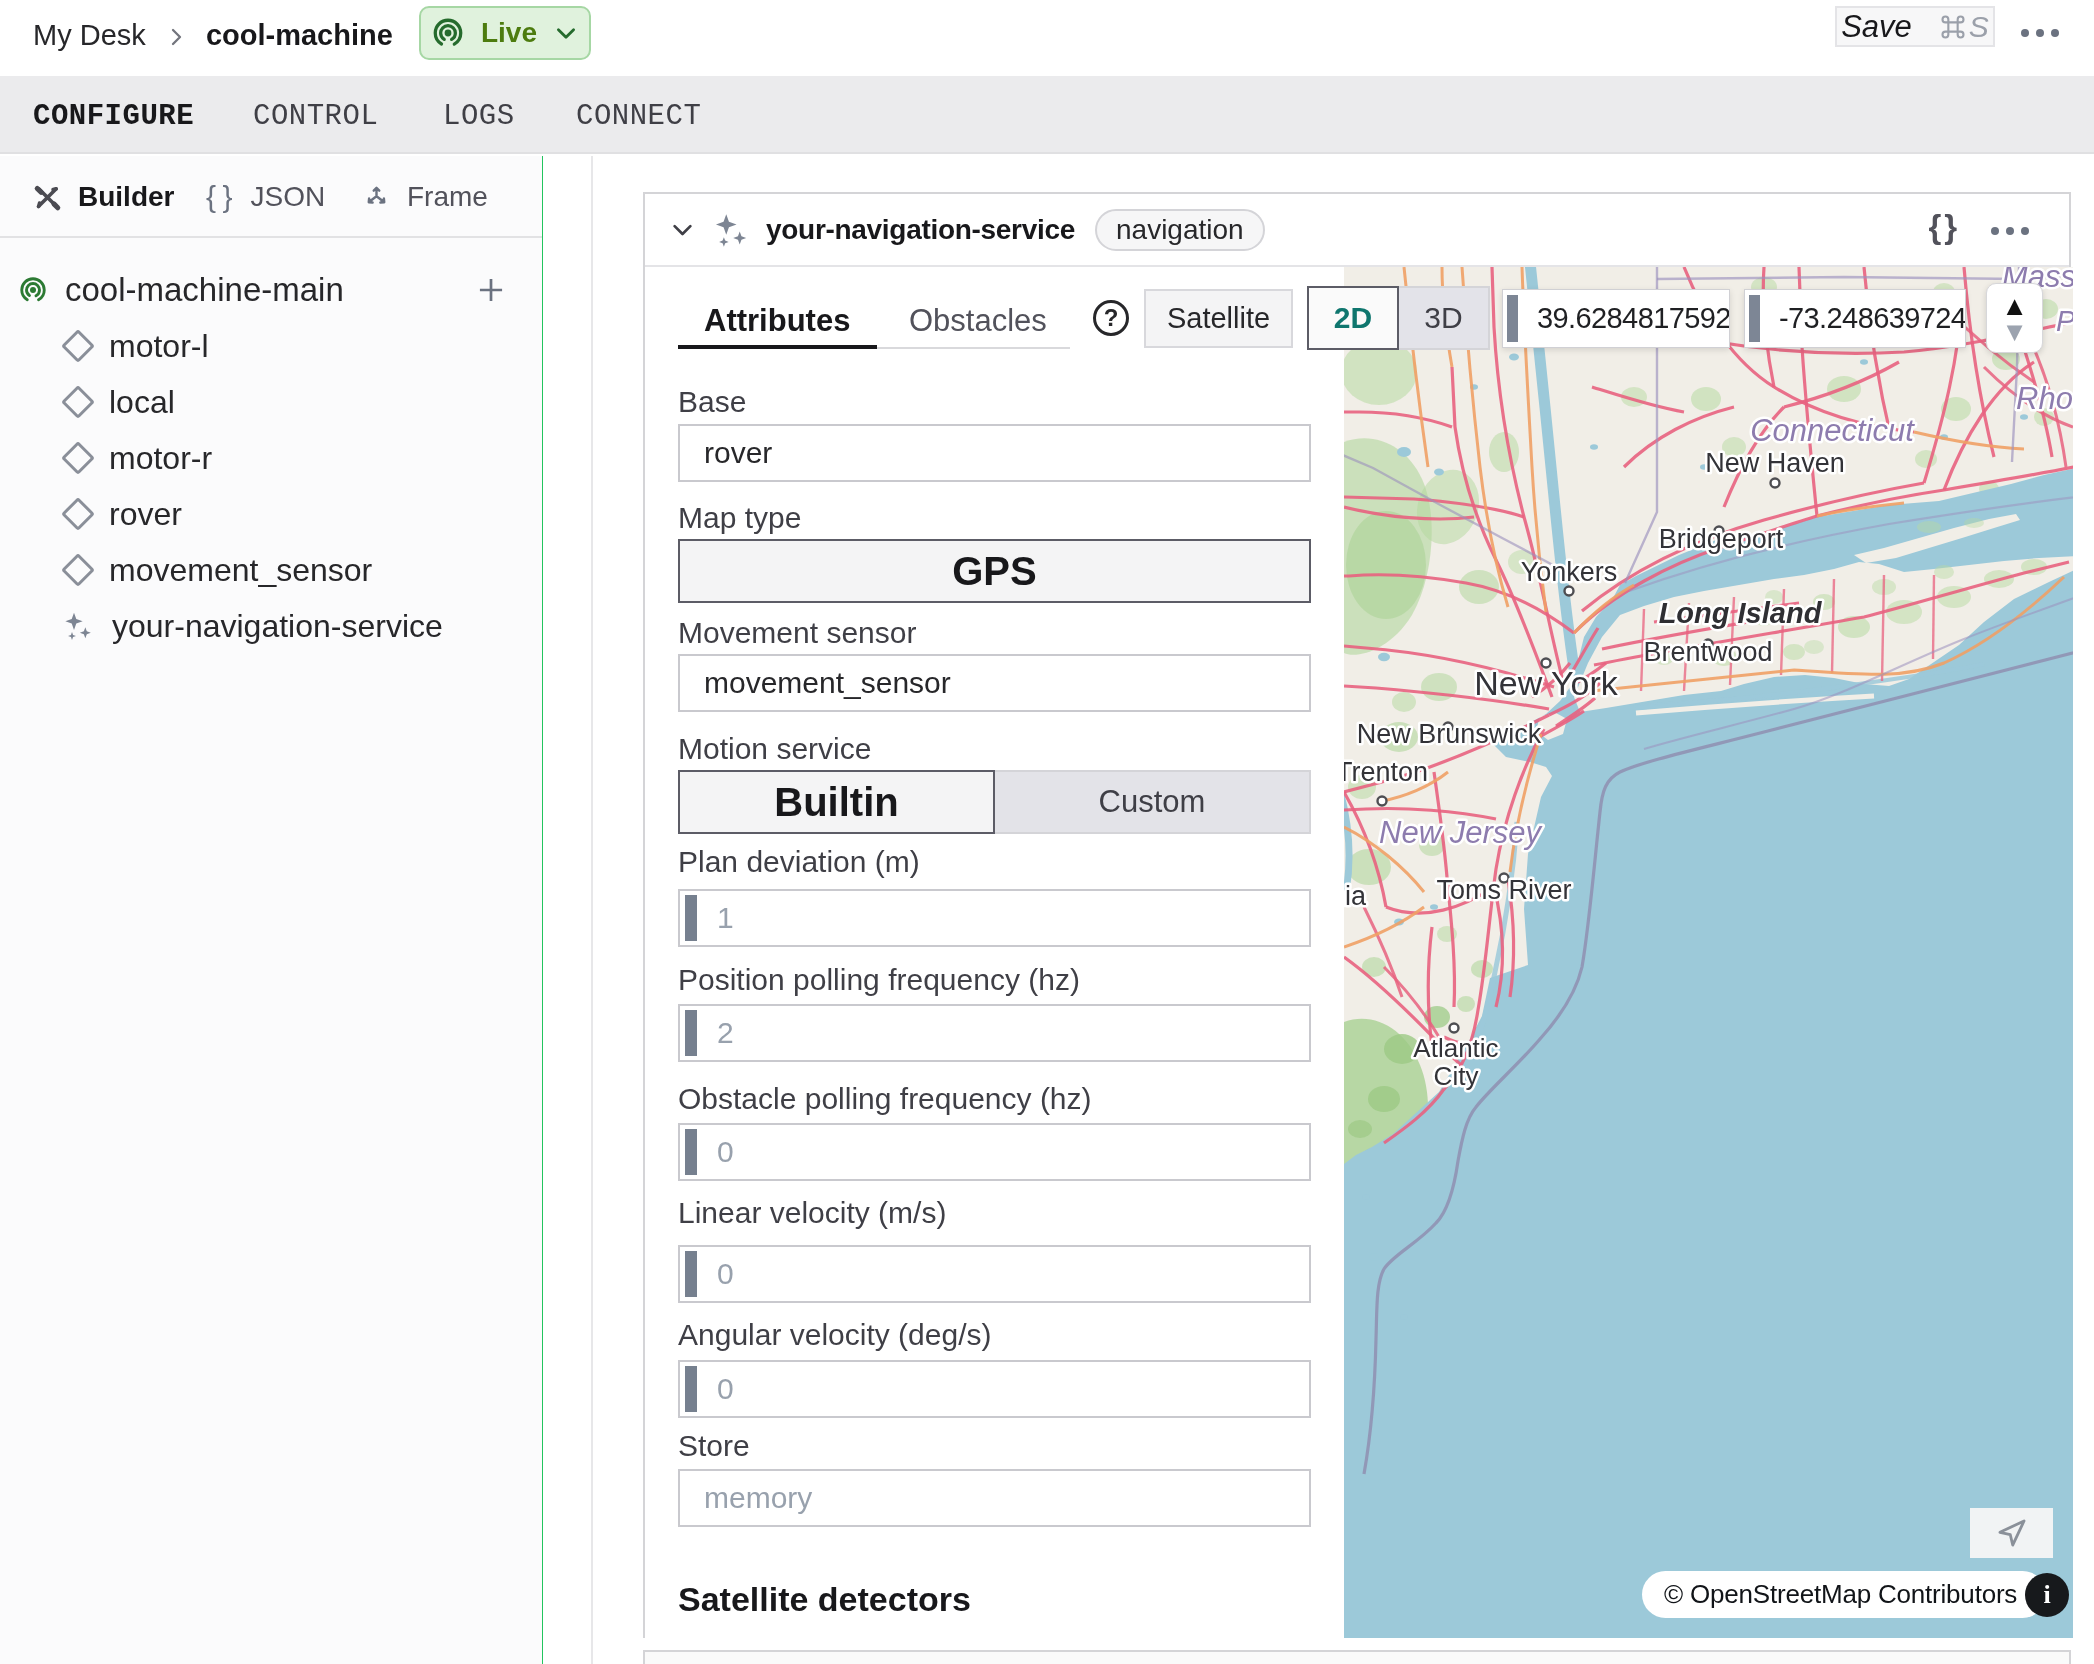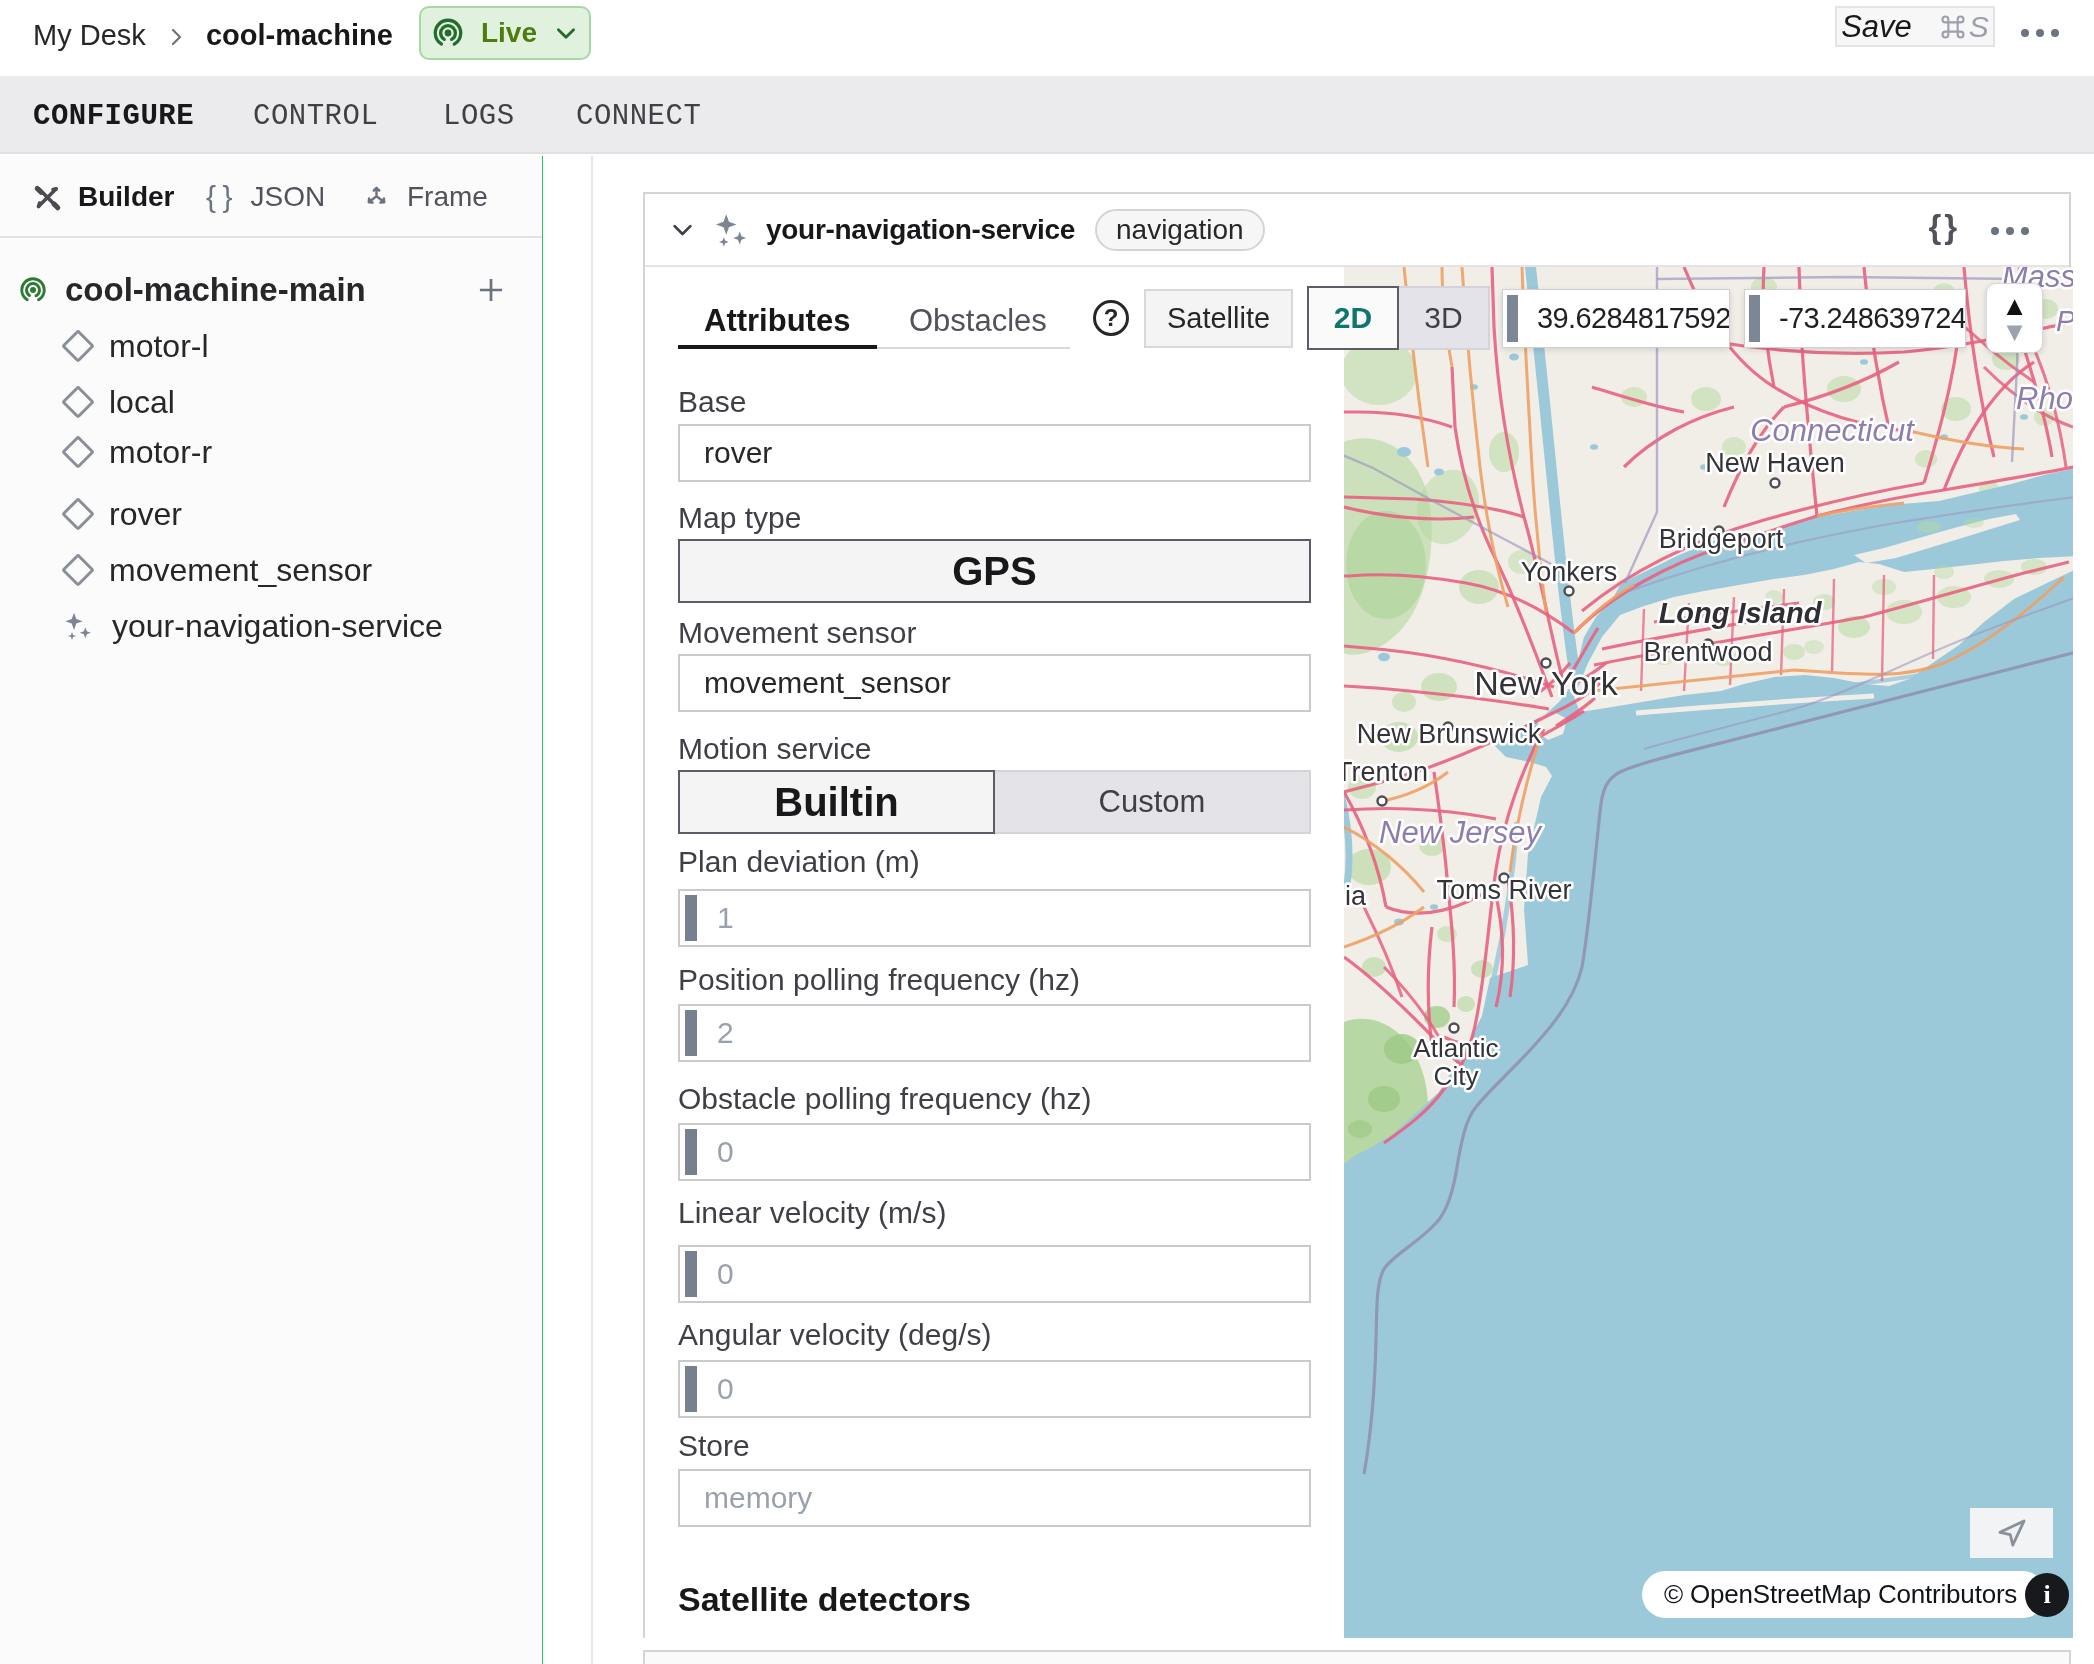--- a/index.html
+++ b/index.html
@@ -30,21 +30,21 @@
 
 #sidebar { position:absolute; left:0; top:156px; width:543px; height:1508px;
   background:#fbfbfc; border-right:1px solid #22c55e; }
 #sbtabs { position:absolute; left:0; top:0; width:100%; height:82px;
   border-bottom:2px solid #e2e2e4; }
 #sbtabs .t { position:absolute; top:0; height:82px; display:flex; align-items:center; gap:16px; font-size:28px; color:#52525b; }
 #sbtabs .t.act { font-weight:bold; color:#18181b; }
 .tree { position:absolute; left:0; top:0; width:100%; }
 .trow { position:absolute; left:0; width:100%; height:56px; display:flex; align-items:center; }
 .trow .lbl { font-size:32px; color:#27272a; }
-.trow.root .lbl { font-weight:bold; font-size:33px;text-align:center; }
+.trow.root .lbl { font-weight:normal; font-size:33px;text-align:center; }
 .diam { width:24px; height:24px; border:3px solid #8a8f99; transform:rotate(45deg);
   border-radius:3px; margin:0 19px 0 66px; }
 
 #card { position:absolute; left:643px; top:192px; width:1428px; height:1446px;
   background:#fff; border:2px solid #d4d4d7; }
 #cardhead { position:absolute; left:0; top:0; width:100%; height:73px;
   border-bottom:2px solid #e4e4e7; background:#fff; display:flex; align-items:center; }
 #cardhead .title { font-weight:bold; font-size:28px; color:#18181b; margin-left:16px; letter-spacing:-0.3px;}
 #navpill { margin-left:20px; height:42px; padding:0 19px; border:2px solid #d4d4d8;
   border-radius:22px; background:#f6f6f7; font-size:28px; color:#27272a;
@@ -178,21 +178,21 @@
         </svg>
     </div>
     <div class="trow" style="top:162px">
         <span class="diam"></span>
         <span class="lbl">motor-l</span>
       </div>
     <div class="trow" style="top:218px">
         <span class="diam"></span>
         <span class="lbl">local</span>
       </div>
-    <div class="trow" style="top:268px">
+    <div class="trow" style="top:274px">
         <span class="diam"></span>
         <span class="lbl">motor-r</span>
       </div>
     <div class="trow" style="top:330px">
         <span class="diam"></span>
         <span class="lbl">rover</span>
       </div>
     <div class="trow" style="top:386px">
         <span class="diam"></span>
         <span class="lbl">movement_sensor</span>

